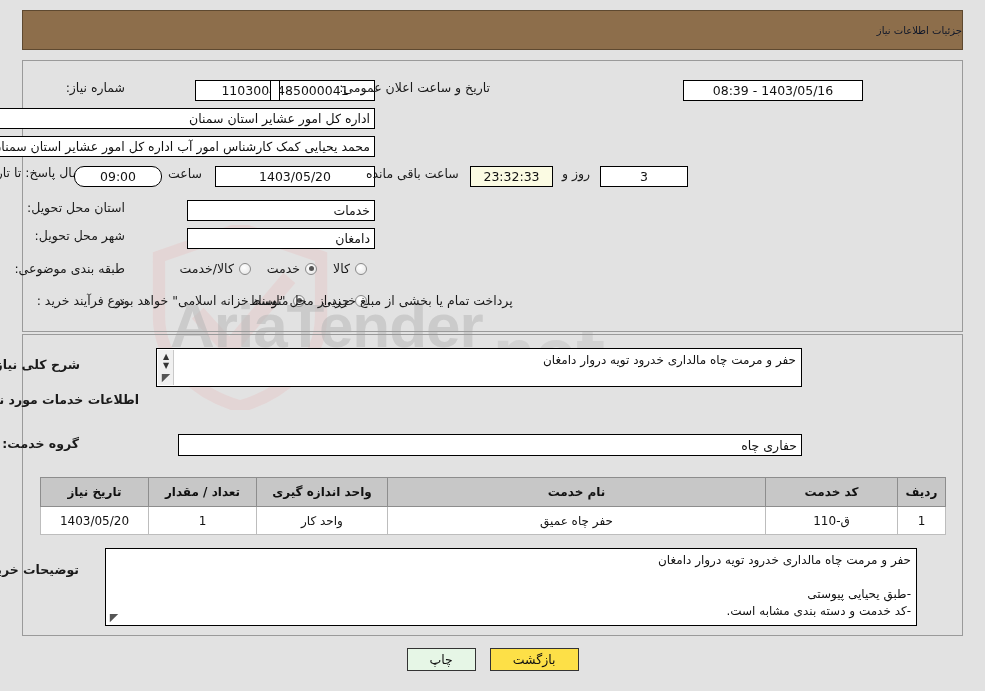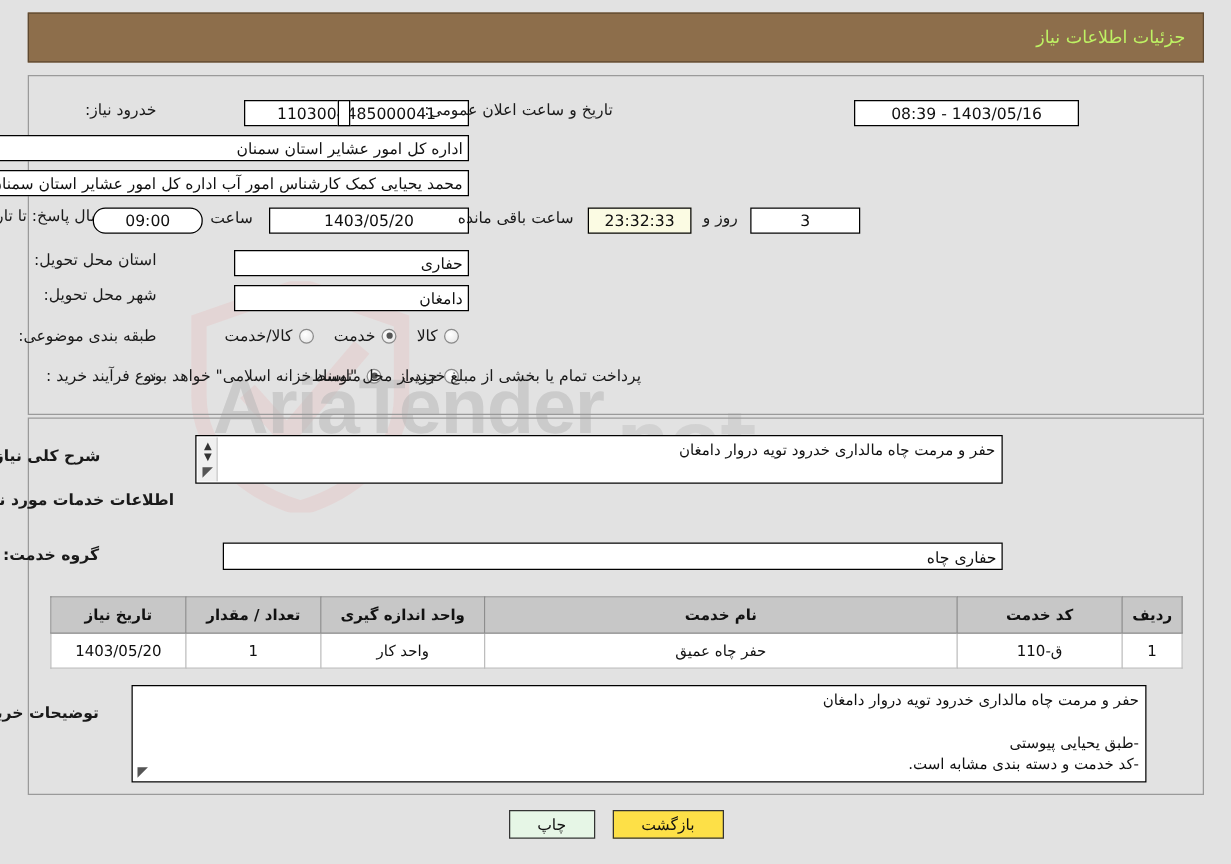--- a/index.html
+++ b/index.html
@@ -61,23 +61,22 @@
     height: 40px;
     background: #8d6e4b;
     border: 1px solid #5e4930;
     box-sizing: border-box;
     display: flex;
     align-items: center;
     justify-content: flex-start;
     z-index: 2;
   }
   .header-title {
-    color: #bef264;
-    font-size: 14px;
-    padding-right: 14px;
+    color: #0f172a;
+    font-size: 10px;
   }
 
   
   .panel {
     position: absolute;
     left: 22px;
     width: 941px;
     background: transparent;
     border: 1px solid #9a9a9a;
     box-sizing: border-box;
@@ -276,21 +275,21 @@
   <div class="watermark wm-text">AriaTender</div>
   <div class="watermark wm-text2">.net</div>
 
   <div class="header-bar">
     <span class="header-title">جزئیات اطلاعات نیاز</span>
   </div>
 
   <div class="panel" id="panel-top"></div>
 
   <div class="row" style="right:860px; top:80px;">
-    <span class="lbl">خدرود نیاز:</span>
+    <span class="lbl">شماره نیاز:</span>
   </div>
   <div class="row" style="right:610px; top:80px;">
     <div class="fld center" style="width:180px;">1103004485000041</div>
   </div>
   <div class="row" style="right:495px; top:80px;">
     <span class="lbl">تاریخ و ساعت اعلان عمومی:</span>
   </div>
   <div class="row" style="right:705px; top:80px; left:auto;">
     <div class="fld center" style="width:0;"></div>
   </div>
@@ -334,21 +333,21 @@
     <div class="fld timer" style="width:83px;">23:32:33</div>
   </div>
   <div class="row" style="left:360px; top:166px;">
     <span class="inline-lbl">ساعت باقی مانده</span>
   </div>
 
   <div class="row" style="right:860px; top:200px;">
     <span class="lbl">استان محل تحویل:</span>
   </div>
   <div class="row" style="right:610px; top:200px;">
-    <div class="fld rightt" style="width:188px;">حفاری</div>
+    <div class="fld rightt" style="width:188px;">خدمات</div>
   </div>
 
   <div class="row" style="right:860px; top:228px;">
     <span class="lbl">شهر محل تحویل:</span>
   </div>
   <div class="row" style="right:610px; top:228px;">
     <div class="fld rightt" style="width:188px;">دامغان</div>
   </div>
 
   <div class="row" style="right:860px; top:261px;">

